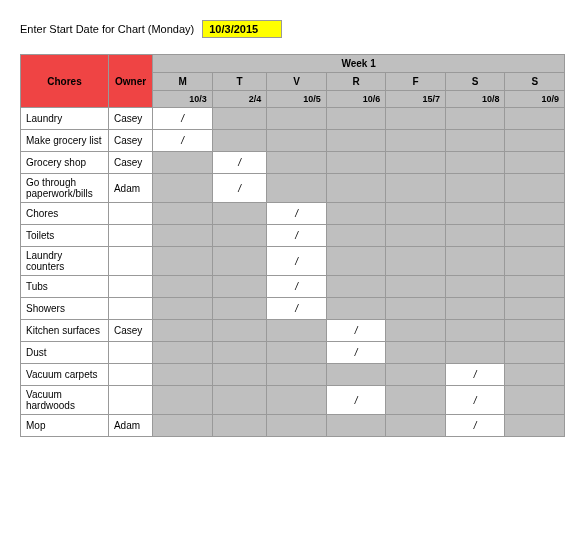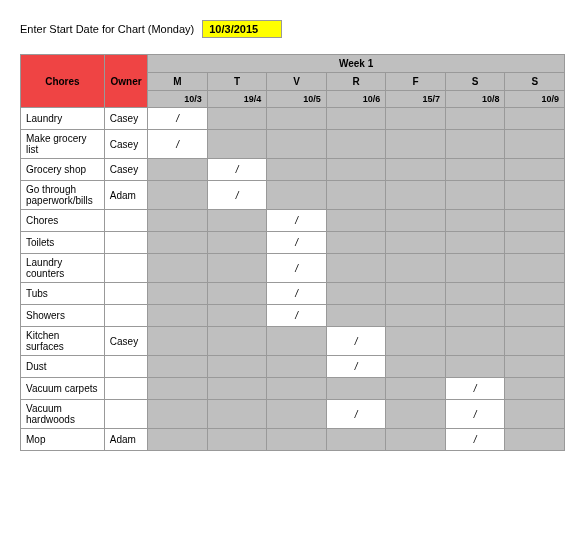--- a/index.html
+++ b/index.html
@@ -94,21 +94,21 @@
     <th class="col-day header-day">M</th>
         <th class="col-day header-day">T</th>
         <th class="col-day header-day">V</th>
         <th class="col-day header-day">R</th>
         <th class="col-day header-day">F</th>
         <th class="col-day header-day">S</th>
         <th class="col-day header-day">S</th>
       </tr>
     <tr id="dates-row">
     <th class="col-day header-date">10/3</th>
-        <th class="col-day header-date">19/4</th>
+        <th class="col-day header-date">2/4</th>
         <th class="col-day header-date">10/5</th>
         <th class="col-day header-date">10/6</th>
         <th class="col-day header-date">15/7</th>
         <th class="col-day header-date">10/8</th>
         <th class="col-day header-date">10/9</th>
       </tr>
   </thead>
   <tbody id="table-body">
   <tr class="row-data">
         <td>Laundry</td>

